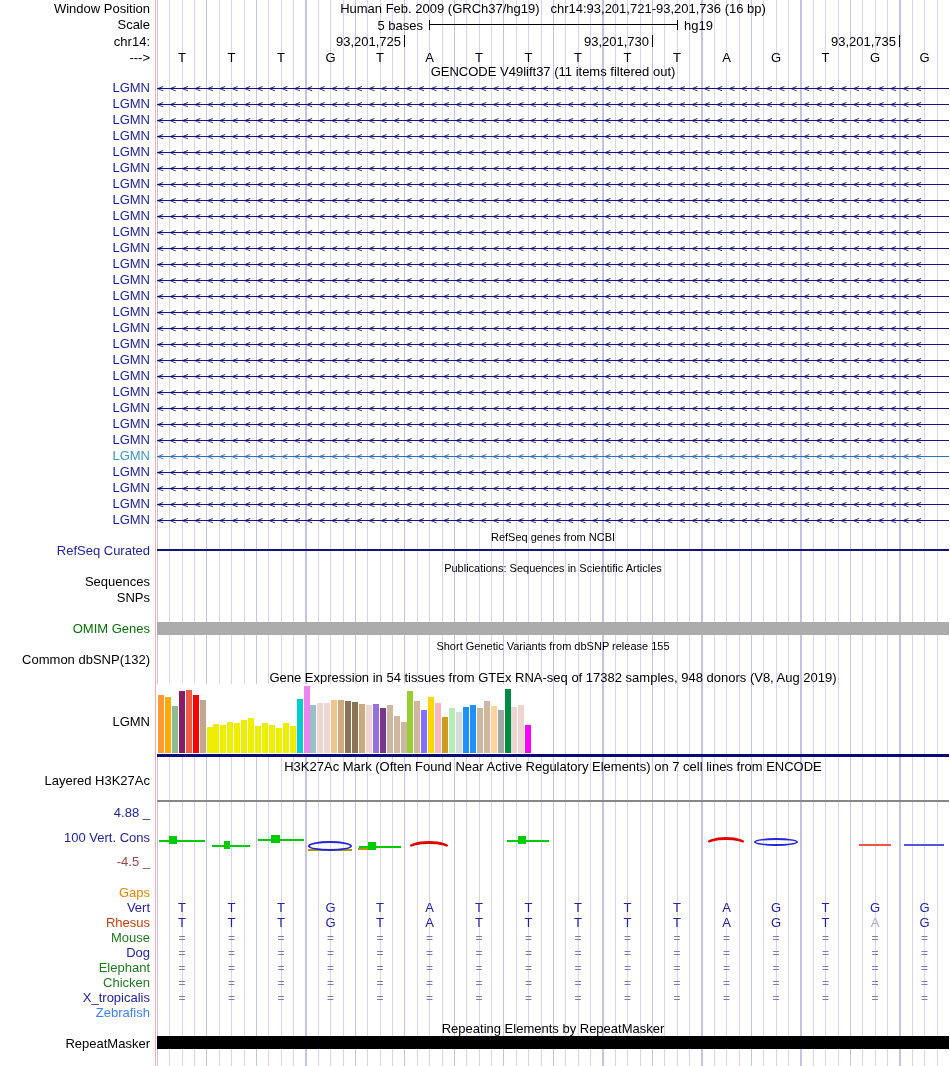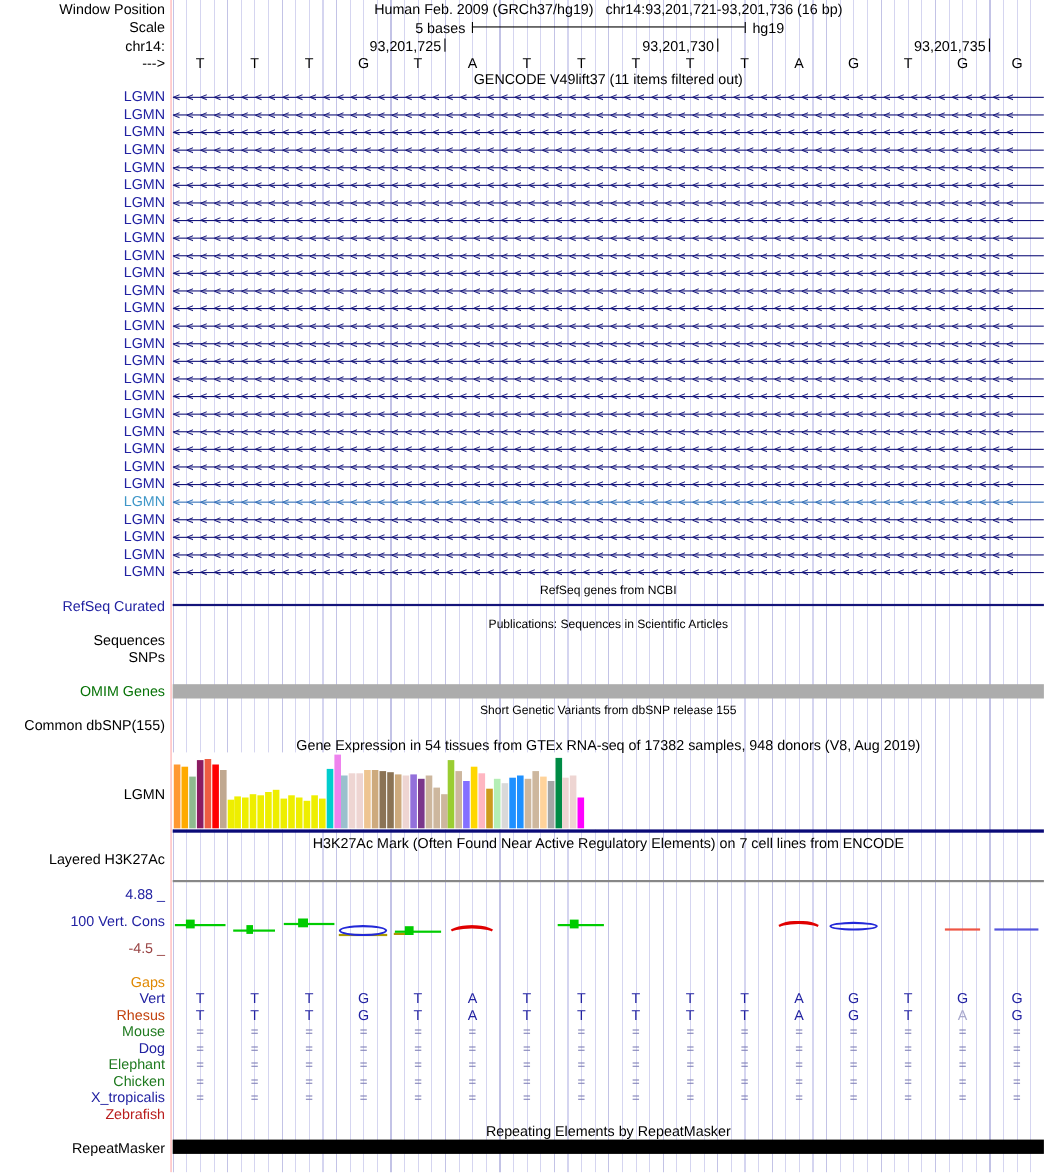--- a/index.html
+++ b/index.html
@@ -152,21 +152,21 @@
   <div class="hline" id="refseq-line"></div>
 
   <div class="title small" style="top:561px">Publications: Sequences in Scientific Articles</div>
   <div class="lbl" style="top:575px">Sequences</div>
   <div class="lbl" style="top:591px">SNPs</div>
 
   <div class="lbl green" style="top:622px">OMIM Genes</div>
   <div class="hline" id="omim-bar"></div>
 
   <div class="title small" style="top:639px">Short Genetic Variants from dbSNP release 155</div>
-  <div class="lbl" style="top:653px">Common dbSNP(155)</div>
+  <div class="lbl" style="top:653px">Common dbSNP(132)</div>
 
   <div class="title" style="top:671px">Gene Expression in 54 tissues from GTEx RNA-seq of 17382 samples, 948 donors (V8, Aug 2019)</div>
   <div class="lbl" style="top:715px">LGMN</div>
   <div class="hline" id="gtex-panel"></div>
   <div id="gtex-bars">
       <div class="bar" style="left: 158px; top: 695px; height: 58px; background: rgb(255, 153, 51);"></div>
       <div class="bar" style="left: 164.93px; top: 697px; height: 56px; background: rgb(255, 170, 0);"></div>
       <div class="bar" style="left: 171.86px; top: 706px; height: 47px; background: rgb(143, 188, 143);"></div>
       <div class="bar" style="left: 178.79px; top: 691px; height: 62px; background: rgb(139, 28, 98);"></div>
       <div class="bar" style="left: 185.72px; top: 690px; height: 63px; background: rgb(238, 92, 66);"></div>
@@ -364,19 +364,19 @@
       <div class="mcell gapsym" style="left: 454px; top: 991px;">=</div>
       <div class="mcell gapsym" style="left: 503.5px; top: 991px;">=</div>
       <div class="mcell gapsym" style="left: 553px; top: 991px;">=</div>
       <div class="mcell gapsym" style="left: 602.5px; top: 991px;">=</div>
       <div class="mcell gapsym" style="left: 652px; top: 991px;">=</div>
       <div class="mcell gapsym" style="left: 701.5px; top: 991px;">=</div>
       <div class="mcell gapsym" style="left: 751px; top: 991px;">=</div>
       <div class="mcell gapsym" style="left: 800.5px; top: 991px;">=</div>
       <div class="mcell gapsym" style="left: 850px; top: 991px;">=</div>
       <div class="mcell gapsym" style="left: 899.5px; top: 991px;">=</div>
-      <div class="lbl" style="top: 1006px; color: #b91c1c;">Zebrafish</div>
+      <div class="lbl" style="top: 1006px; color: #3b82f6;">Zebrafish</div>
     </div>
 
   <div class="title" style="top:1022px">Repeating Elements by RepeatMasker</div>
   <div class="lbl" style="top:1037px">RepeatMasker</div>
   <div class="hline" id="rmsk-bar"></div>
 </div>
 
 </body></html>

